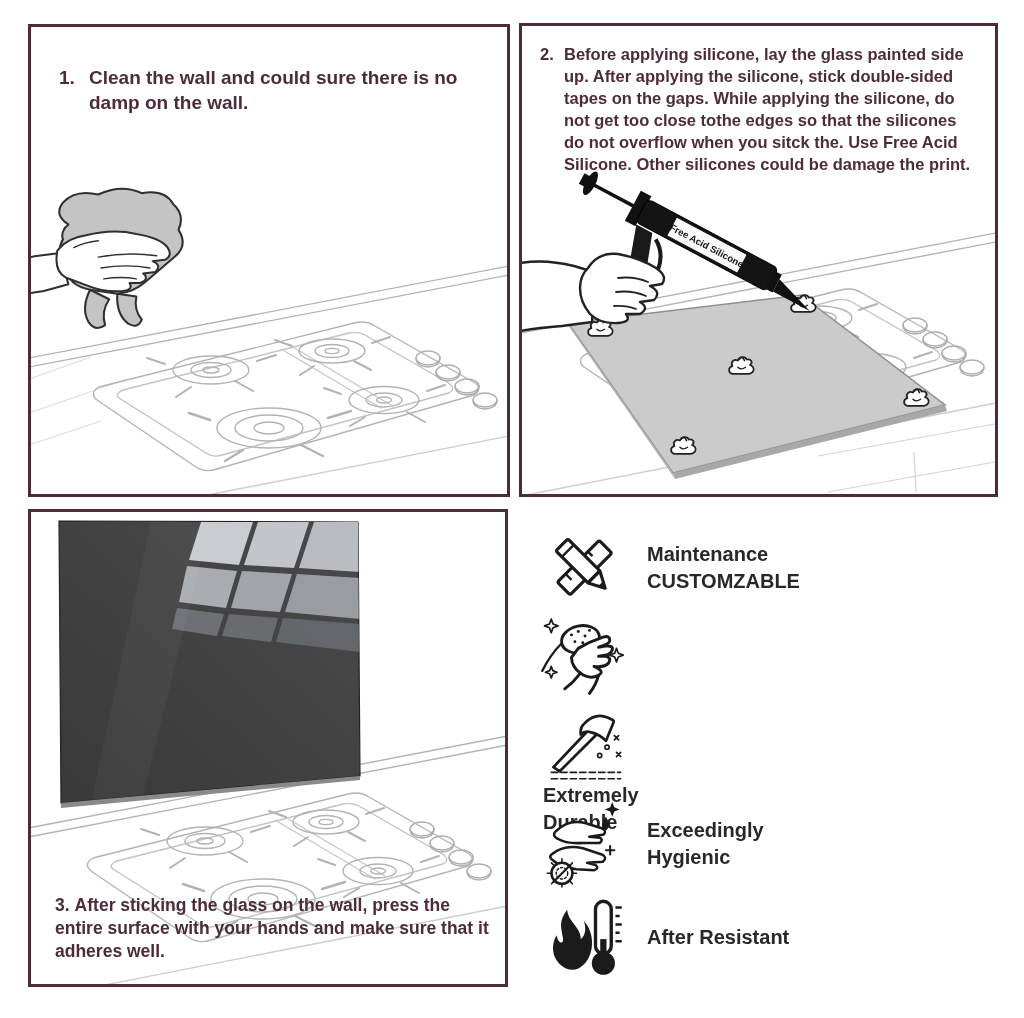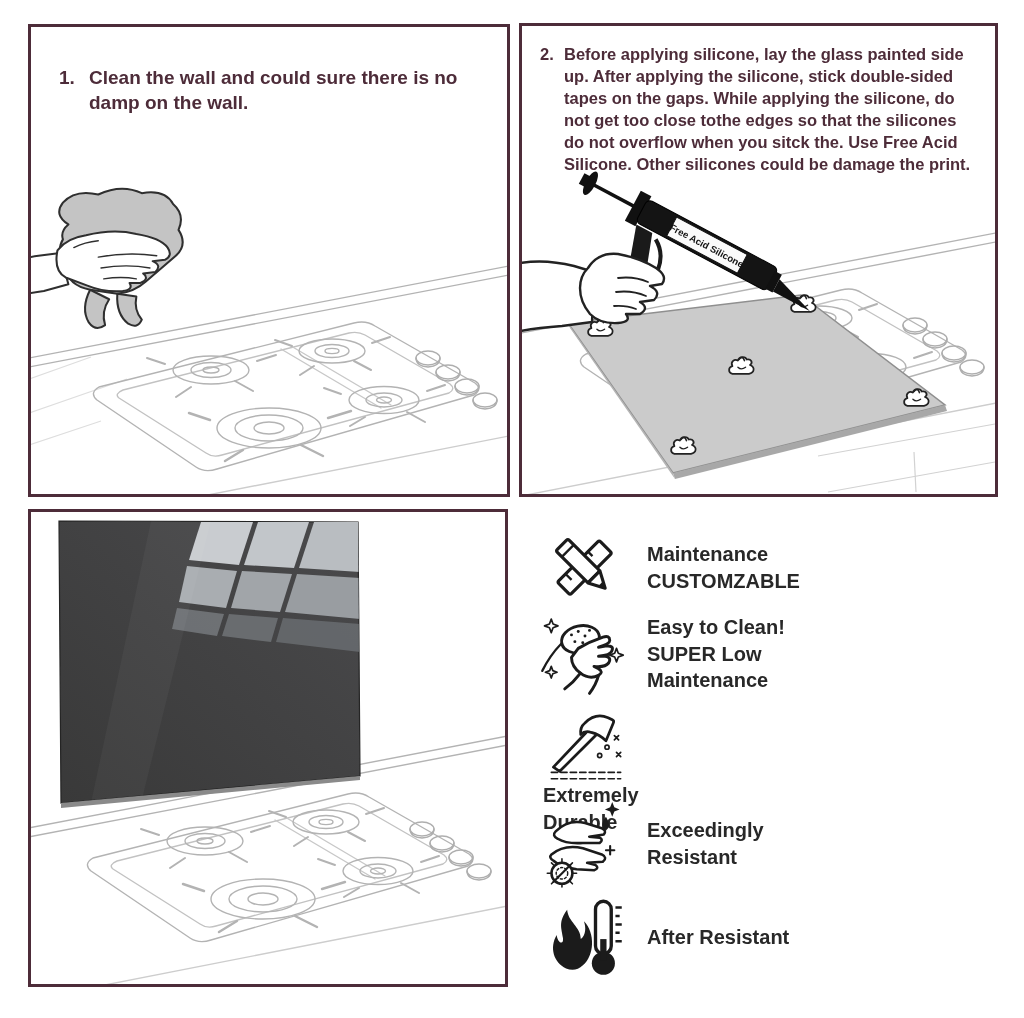--- a/index.html
+++ b/index.html
@@ -178,20 +178,23 @@
       <polygon points="156,54 206,59 195,96 148,90" fill="#a9adb1"></polygon>
       <polygon points="211,59 261,62 249,100 200,96" fill="#a1a5a9"></polygon>
       <polygon points="266,62 329,66 329,107 254,100" fill="#999da1"></polygon>
       <polygon points="146,96 193,102 186,124 141,117" fill="#7c8084" opacity="0.75"></polygon>
       <polygon points="198,102 247,106 240,130 191,124" fill="#75797d" opacity="0.75"></polygon>
       <polygon points="252,106 329,112 329,140 245,130" fill="#6e7276" opacity="0.75"></polygon>
       <polygon points="120,9 180,9 110,291 60,291" fill="#ffffff" opacity="0.04"></polygon>
     </g>
     <polygon points="30,291 329,264 329,268 30,296" fill="#8a8a8a"></polygon>
   </svg>
+  <p class="step-inline">
+    <span class="num3">3.</span><span>After sticking the glass on the wall, press the entire surface with your hands and make sure that it adheres well.</span>
+  </p>
 </div>
 
 <div class="feature-row" id="feat-1">
   <div class="icon-box">
     <svg width="78" height="76" viewBox="0 0 72 72">
       <g stroke="#1b1b1b" stroke-width="3" fill="#fff" stroke-linejoin="round">
         <g transform="rotate(-45 36 36)">
           <rect x="8" y="27" width="56" height="17" rx="2"></rect>
           <path d="M19,27 v8 M29,27 v6 M39,27 v8 M49,27 v6" fill="none" stroke-width="2.2"></path>
         </g>
@@ -223,23 +226,20 @@
             <circle cx="44" cy="18" r="1.3"></circle>
         </g>
         <path fill="#fff" d="M34,34 Q44,28 56,24 Q62,22 62,27 Q62,30 52,33 L58,32 Q66,31 64,36 Q63,40 52,41 L58,41 Q64,42 61,47 Q58,51 48,50 L52,52 Q57,55 52,58 Q44,62 36,56 Q28,50 28,42 Z"></path>
         <path d="M36,56 Q30,64 22,70 M52,58 Q50,66 44,74"></path>
         <path d="M10,8 l1.6,4.4 4.4,1.6 -4.4,1.6 -1.6,4.4 -1.6,-4.4 -4.4,-1.6 4.4,-1.6 Z" fill="#fff" stroke-width="1.5"></path>
         <path d="M68,34 l1.6,4.4 4.4,1.6 -4.4,1.6 -1.6,4.4 -1.6,-4.4 -4.4,-1.6 4.4,-1.6 Z" fill="#fff" stroke-width="1.5"></path>
         <path d="M10,50 l1.4,3.8 3.8,1.4 -3.8,1.4 -1.4,3.8 -1.4,-3.8 -3.8,-1.4 3.8,-1.4 Z" fill="#fff" stroke-width="1.5"></path>
       </g>
     </svg>
   </div>
-  <div class="feature-label">Easy to Clean!
-SUPER Low
-Maintenance</div>
 </div>
 
 <div class="feature-row" id="feat-3">
   <div class="icon-box">
     <svg width="82" height="76" viewBox="0 0 78 72">
       <g stroke="#1b1b1b" stroke-width="2.6" fill="#fff" stroke-linejoin="round" stroke-linecap="round">
         <polygon points="8,58 14,62 50,26 43,21"></polygon>
         <path d="M38,16 Q48,6 60,11 L64,13 Q66,14 65,16 L58,33 Q52,27 44,25 Q38,23 34,27 Q33,20 38,16 Z"></path>
         <g stroke-width="1.6" fill="none">
           <path d="M66,28 l4,4 m0,-4 l-4,4"></path>
@@ -267,21 +267,21 @@
         <g transform="translate(18,70)">
           <circle r="10"></circle>
           <circle r="5.5" fill="none" stroke-dasharray="2 2" stroke-width="1.4"></circle>
           <path d="M-10,0 h-4 M10,0 h4 M0,-10 v-4 M0,10 v3 M-7,-7 l-3,-3 M7,7 l3,3 M-7,7 l-3,3 M7,-7 l3,-3" stroke-width="1.5"></path>
           <path d="M-8,8 L8,-8" stroke-width="2"></path>
         </g>
       </g>
     </svg>
   </div>
   <div class="feature-label">Exceedingly
-Resistant</div>
+Hygienic</div>
 </div>
 
 <div class="feature-row" id="feat-5">
   <div class="icon-box">
     <svg width="86" height="84" viewBox="0 0 80 80">
       <path d="M22,70 C10,64 6,50 13,38 C14,46 20,48 19,41 C18,32 14,26 23,14 C24,26 36,30 36,42 C41,38 41,31 39,25 C50,36 49,58 38,67 C33,72 27,72 22,70 Z" fill="#1b1b1b"></path>
       <rect x="50" y="6" width="15" height="50" rx="7.5" fill="#fff" stroke="#1b1b1b" stroke-width="3.2"></rect>
       <circle cx="57.5" cy="65" r="11" fill="#1b1b1b"></circle>
       <rect x="54.5" y="42" width="6" height="20" fill="#1b1b1b"></rect>
       <path d="M69,12 h6 M69,20 h4 M69,28 h6 M69,36 h4 M69,44 h6" stroke="#1b1b1b" stroke-width="2.4"></path>

